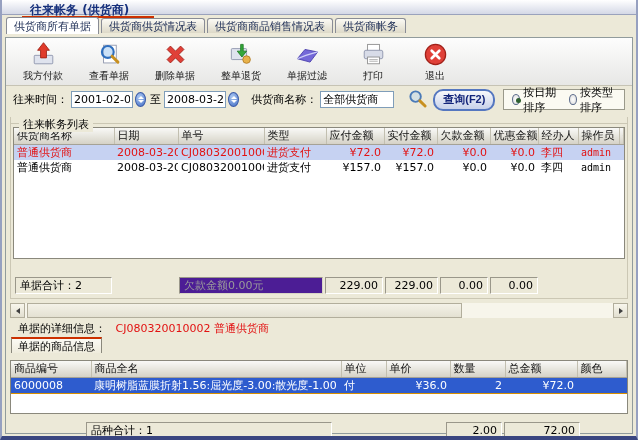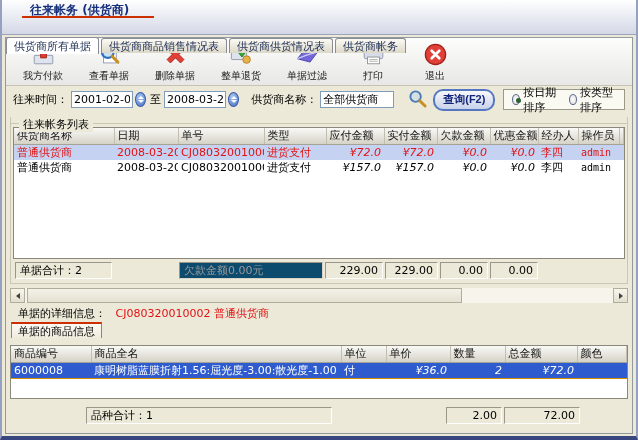--- a/index.html
+++ b/index.html
@@ -2,21 +2,21 @@
 <html><head>
 <meta charset="utf-8">
 <style>
   html,body { margin:0; padding:0; background:#9aa4c0; font-family:"DejaVu Sans","Liberation Sans",sans-serif; }
   * { box-sizing:border-box; }
 
   .window { position:relative; width:638px; height:440px; background:#ece9d8;
     border-left:2px solid #96a0c0; border-right:2px solid #96a0c0; border-bottom:4px solid #3a4680; overflow:hidden; }
 
   
-  .titlebar { height:35px; background:linear-gradient(#ffffff,#d4d8e6); border-bottom:1px solid #9aa2bc; position:relative;text-align:center; }
+  .titlebar { height:15px; background:linear-gradient(#ffffff,#d4d8e6); border-bottom:1px solid #9aa2bc; position:relative;text-align:center; }
   .title { position:absolute; left:28px; top:2px; font-size:12px; font-weight:bold; color:#16307c; }
   .title-underline { position:absolute; left:20px; top:16px; width:132px; height:2px; background:#cc3000; }
 
   
   .tabstrip { height:18px; display:flex; align-items:flex-end; padding-left:4px; position:relative; z-index:3; }
   .tab { font-size:11px; color:#1c2c54; border:1px solid #898c95; border-bottom:none; border-radius:3px 3px 0 0;
     background:linear-gradient(#fbfaf4,#ddd9c8); padding:1px 7px 1px; margin-right:2px; height:15px; line-height:14px; white-space:nowrap; cursor:default; }
   .tab.active { background:#fff; height:17px; line-height:15px; margin-bottom:-1px; z-index:4; position:relative; }
 
   
@@ -51,29 +51,29 @@
   .group::before { content:''; position:absolute; left:0; right:0; top:6px; border-top:1px solid #cbc7b4; }
   .group-label { position:absolute; top:0px; left:8px; background:#ece9d8; padding:0 4px; font-size:11px; color:#000; z-index:1; }
 
   
   .tablewrap { background:#fff; border:1px solid #8a887c; overflow:hidden; }
   .t1wrap { height:132px; }
   table { border-collapse:collapse; table-layout:fixed; width:100%; font-size:11px; }
   th { background:linear-gradient(#f9f9f7,#d5d2c6); border-right:1px solid #c2bfb0; border-bottom:1px solid #a5a296;
     height:16px; font-weight:normal; text-align:left; padding:0 3px; white-space:nowrap; overflow:hidden; color:#111; }
   td { height:15px; padding:0 3px; white-space:nowrap; overflow:hidden; color:#000; }
-  td.num, th.num { text-align:right;font-style:italic; }
+  td.num, th.num { text-align:right; }
   .row-selected td { background:#c6d2f2; color:#e21212; }
   .opcell { font-family:"DejaVu Sans Mono","Liberation Mono",monospace; font-size:10px; }
 
   
-  .sumrow { position:relative; height:19px; margin-top:3px;text-decoration:underline; }
+  .sumrow { position:relative; height:19px; margin-top:18px;text-decoration:underline; }
   .sumbox { position:absolute; top:0; height:17px; line-height:15px; font-size:11px; padding:0 4px;
     background:#ece9d8; border:1px solid; border-color:#9a978a #ffffff #ffffff #9a978a; color:#000; }
-  .sumbox.white { background:#0c4a6e; color:#9a9a9a; border-color:#9a978a #d8d5c6 #d8d5c6 #9a978a; }
+  .sumbox.white { background:#4c1d95; color:#9a9a9a; border-color:#9a978a #d8d5c6 #d8d5c6 #9a978a; }
   .sumbox.num { text-align:right; }
 
   
   .hscroll { height:15px; margin:4px 4px 0; display:flex; }
   .sarrow { width:15px; height:15px; background:linear-gradient(#f8f6ec,#e2dfd0); border:1px solid #b2ae9c;
     display:flex; align-items:center; justify-content:center; cursor:pointer; }
   .tri-l { width:0; height:0; border-top:3px solid transparent; border-bottom:3px solid transparent; border-right:4px solid #404040; }
   .tri-r { width:0; height:0; border-top:3px solid transparent; border-bottom:3px solid transparent; border-left:4px solid #404040; }
   .strack { flex:1; background:#f7f5eb; position:relative; }
   .sthumb { position:absolute; left:2px; top:0; height:15px; width:435px; background:linear-gradient(#f4f2e8,#e4e1d2);
@@ -96,22 +96,22 @@
 
 <div class="window">
 
   <div class="titlebar">
     <span class="title">往来帐务 (供货商)</span>
     <span class="title-underline"></span>
   </div>
 
   <div class="tabstrip">
     <div class="tab active">供货商所有单据</div>
+    <div class="tab">供货商供货情况表</div>
     <div class="tab">供货商商品销售情况表</div>
-    <div class="tab">供货商供货情况表</div>
     <div class="tab">供货商帐务</div>
   </div>
 
   <div class="page">
 
     <div class="toolbar">
       <div class="tbtn">
         <svg viewBox="0 0 32 32">
             <rect x="5" y="17" width="22" height="10" rx="1" fill="#dfe3ee" stroke="#8890a8"></rect>
             <path d="M16 2 L23 11 H19.5 V20 H12.5 V11 H9 Z" fill="#e03a2a" stroke="#9c1f12"></path>

